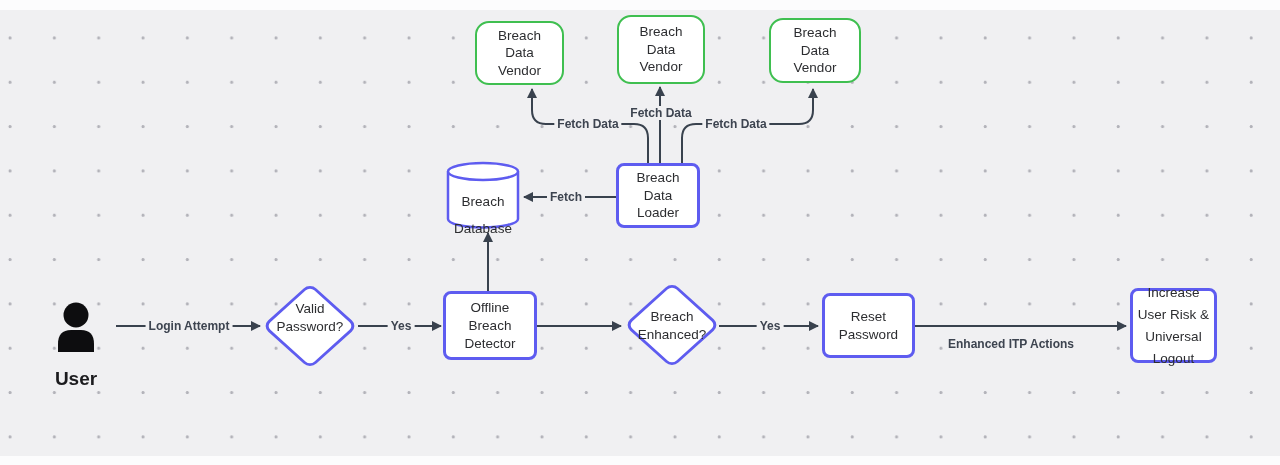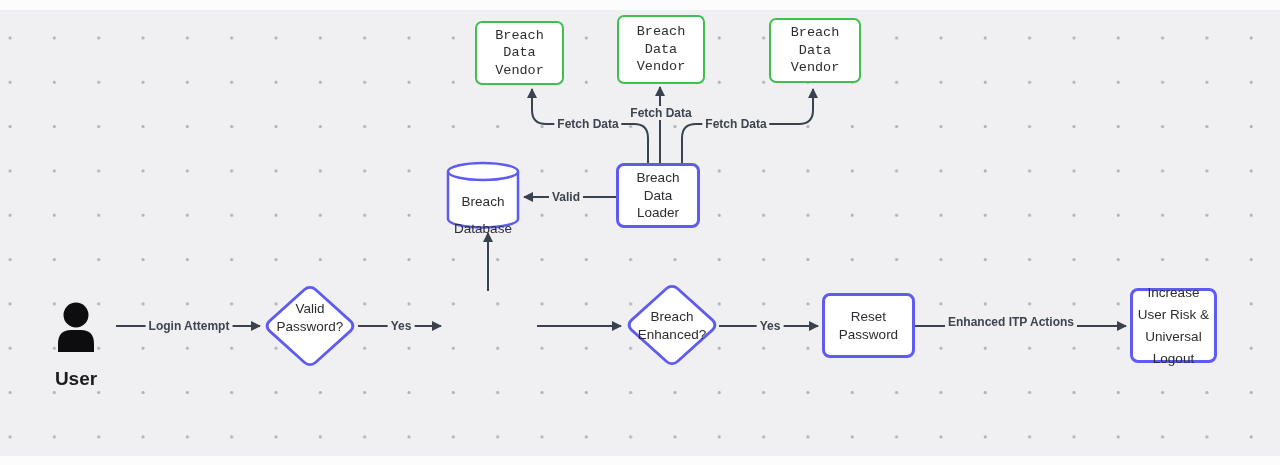--- a/index.html
+++ b/index.html
@@ -39,21 +39,21 @@
     background: #ffffff;
     display: flex;
     align-items: center;
     justify-content: center;
     text-align: center;
     font-size: 13.5px;
     line-height: 18px;
     color: #2c2d30;
   }
   .node.process { border: 3px solid #5e5cf0; border-radius: 8px; }
-  .node.vendor  { border: 2.5px solid #3fbf50; border-radius: 7px; font-family: Liberation Mono, monospace; }
+  .node.vendor  { border: 2.5px solid #3fbf50; border-radius: 14px; }
 
   .diamond {
     position: absolute;
     z-index: 3;
     width: 68px;
     height: 68px;
     background: #ffffff;
     border: 3px solid #5e5cf0;
     border-radius: 9px;
     transform: scaleY(0.9) rotate(45deg);
@@ -106,37 +106,40 @@
 
     <g>
       <path d="M448 171.5 L448 219 A35 8.5 0 0 0 518 219 L518 171.5" fill="#ffffff" stroke="#5e5cf0" stroke-width="2.5"></path>
       <ellipse cx="483" cy="171.5" rx="35" ry="8.5" fill="#ffffff" stroke="#5e5cf0" stroke-width="2.5"></ellipse>
     </g>
   </svg>
 
   <span class="edge-label" style="left:189px; top:326px;">Login Attempt</span>
   <span class="edge-label" style="left:401px; top:326px;">Yes</span>
   <span class="edge-label" style="left:770px; top:326px;">Yes</span>
-  <span class="edge-label" style="left:1011px; top:322px;">Enhanced ITP Actions</span>
-  <span class="edge-label" style="left:566px; top:197px;">Valid</span>
+  <span class="edge-label" style="left:1011px; top:344px;">Enhanced ITP Actions</span>
+  <span class="edge-label" style="left:566px; top:197px;">Fetch</span>
   <span class="edge-label" style="left:588px; top:124px;">Fetch Data</span>
   <span class="edge-label" style="left:661px; top:113px;">Fetch Data</span>
   <span class="edge-label" style="left:736px; top:124px;">Fetch Data</span>
 
   <div class="actor" style="left:57px; top:302px;">
     <svg width="38" height="50" viewBox="0 0 38 50">
       <circle cx="19" cy="13" r="12.5" fill="#0d0d0f"></circle>
       <path d="M1,50 L1,42 Q1,28 14,28 L24,28 Q37,28 37,42 L37,50 Z" fill="#0d0d0f"></path>
     </svg>
   </div>
   <div class="actor-label" style="left:46px; top:368px; width:60px;">User</div>
 
   <div class="diamond" style="left:276px; top:292px;"></div>
   <div class="node-text" style="left:270px; top:300px; width:80px; height:36px;">Valid Password?</div>
 
+  <div class="node process" style="left:443px; top:291px; width:94px; height:69px;">
+    <span style="width:62px;">Offline Breach Detector</span>
+  </div>
 
   <div class="diamond" style="left:638px; top:291px;"></div>
   <div class="node-text" style="left:632px; top:308px; width:80px; height:36px;">Breach Enhanced?</div>
 
   <div class="node process" style="left:822px; top:293px; width:93px; height:65px;">
     <span style="width:70px;">Reset Password</span>
   </div>
 
   <div class="node process" style="left:1130px; top:288px; width:87px; height:75px; line-height:22px;">
     <span style="width:78px;">Increase User Risk &amp; Universal Logout</span>

